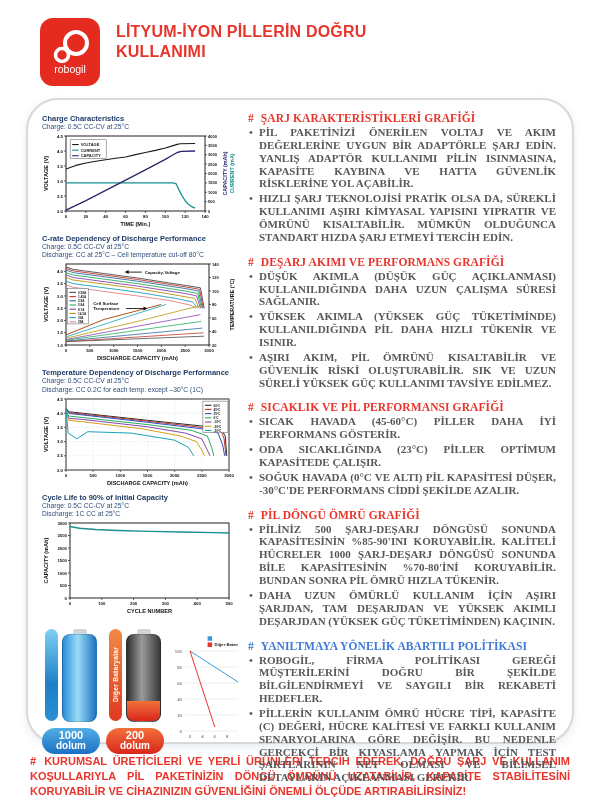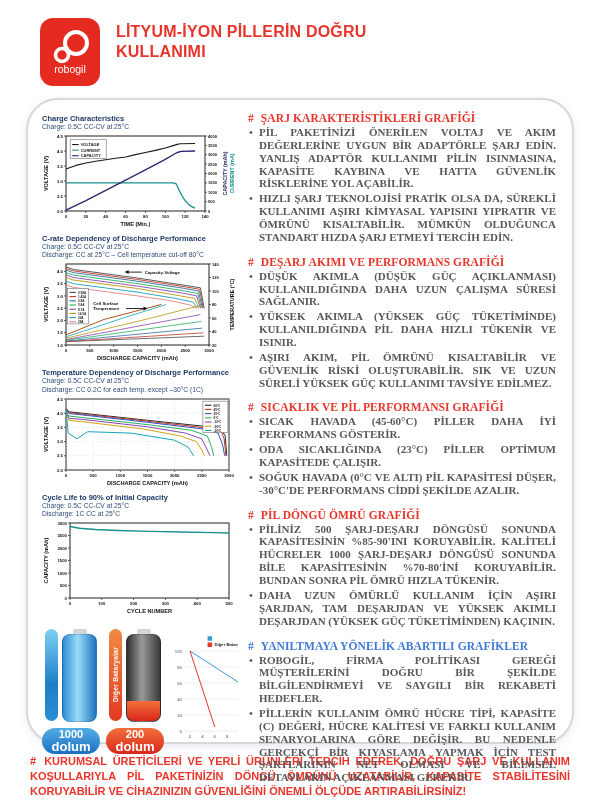--- a/index.html
+++ b/index.html
@@ -50,21 +50,21 @@
             border:1px solid rgba(0,0,0,.15);}
   .bat-body.blue{background:linear-gradient(90deg,#2d8fd8,#9adcf7 45%,#1f74c0);}
   .bat-body.dark{background:linear-gradient(90deg,#2f2f2f,#9a9a9a 45%,#3a3a3a);}
   .bat-fill-red{position:absolute;left:0;right:0;bottom:0;height:20px;
                 background:linear-gradient(180deg,#f3703a,#d8271c);}
   .badge{margin-top:6px;width:58px;height:26px;border-radius:13px;color:#fff;text-align:center;
          display:flex;flex-direction:column;justify-content:center;line-height:1;}
   .badge.blue{background:linear-gradient(180deg,#53aee4,#1b6fc4);}
   .badge.red{background:linear-gradient(180deg,#f2703a,#d8271c);}
   .badge .b1{font-size:11px;font-weight:800;}
-  .badge .b2{font-size:13px;font-weight:600;}
+  .badge .b2{font-size:10px;font-weight:600;}
 
   
   .footer{margin:10px 30px 0;color:#e8352b;font-size:11px;font-weight:800;line-height:1.35;
           text-align:justify;}
   .footer .hash{margin-right:8px;}
 </style>
 </head>
 <body>
 
 <div class="page">
@@ -454,21 +454,21 @@
         <div class="sec-head" style="color: rgb(232, 53, 43);">
           <span class="hash">#</span><span>PİL DÖNGÜ ÖMRÜ GRAFİĞİ</span>
         </div>
         <ul>
             <li>PİLİNİZ 500 ŞARJ-DEŞARJ DÖNGÜSÜ SONUNDA KAPASİTESİNİN %85-90'INI KORUYABİLİR. KALİTELİ HÜCRELER 1000 ŞARJ-DEŞARJ DÖNGÜSÜ SONUNDA BİLE KAPASİTESİNİN %70-80'İNİ KORUYABİLİR. BUNDAN SONRA PİL ÖMRÜ HIZLA TÜKENİR.</li>
             <li>DAHA UZUN ÖMÜRLÜ KULLANIM İÇİN AŞIRI ŞARJDAN, TAM DEŞARJDAN VE YÜKSEK AKIMLI DEŞARJDAN (YÜKSEK GÜÇ TÜKETİMİNDEN) KAÇININ.</li>
           </ul>
       </div>
       <div class="section">
         <div class="sec-head" style="color: rgb(63, 122, 214);">
-          <span class="hash">#</span><span>YANILTMAYA YÖNELİK ABARTILI GRAFİKLER</span>
+          <span class="hash">#</span><span>YANILTMAYA YÖNELİK ABARTILI POLİTİKASI</span>
         </div>
         <ul>
             <li>ROBOGİL, FİRMA POLİTİKASI GEREĞİ MÜŞTERİLERİNİ DOĞRU BİR ŞEKİLDE BİLGİLENDİRMEYİ VE SAYGILI BİR REKABETİ HEDEFLER.</li>
             <li>PİLLERİN KULLANIM ÖMRÜ HÜCRE TİPİ, KAPASİTE (C) DEĞERİ, HÜCRE KALİTESİ VE FARKLI KULLANIM SENARYOLARINA GÖRE DEĞİŞİR. BU NEDENLE GERÇEKÇİ BİR KIYASLAMA YAPMAK İÇİN TEST ŞARTLARININ NET OLMASI VE BİLİMSEL DETAYLARIN AÇIKLANMASI GEREKİR.</li>
           </ul>
       </div>
     </div>
 
   </div>
 

